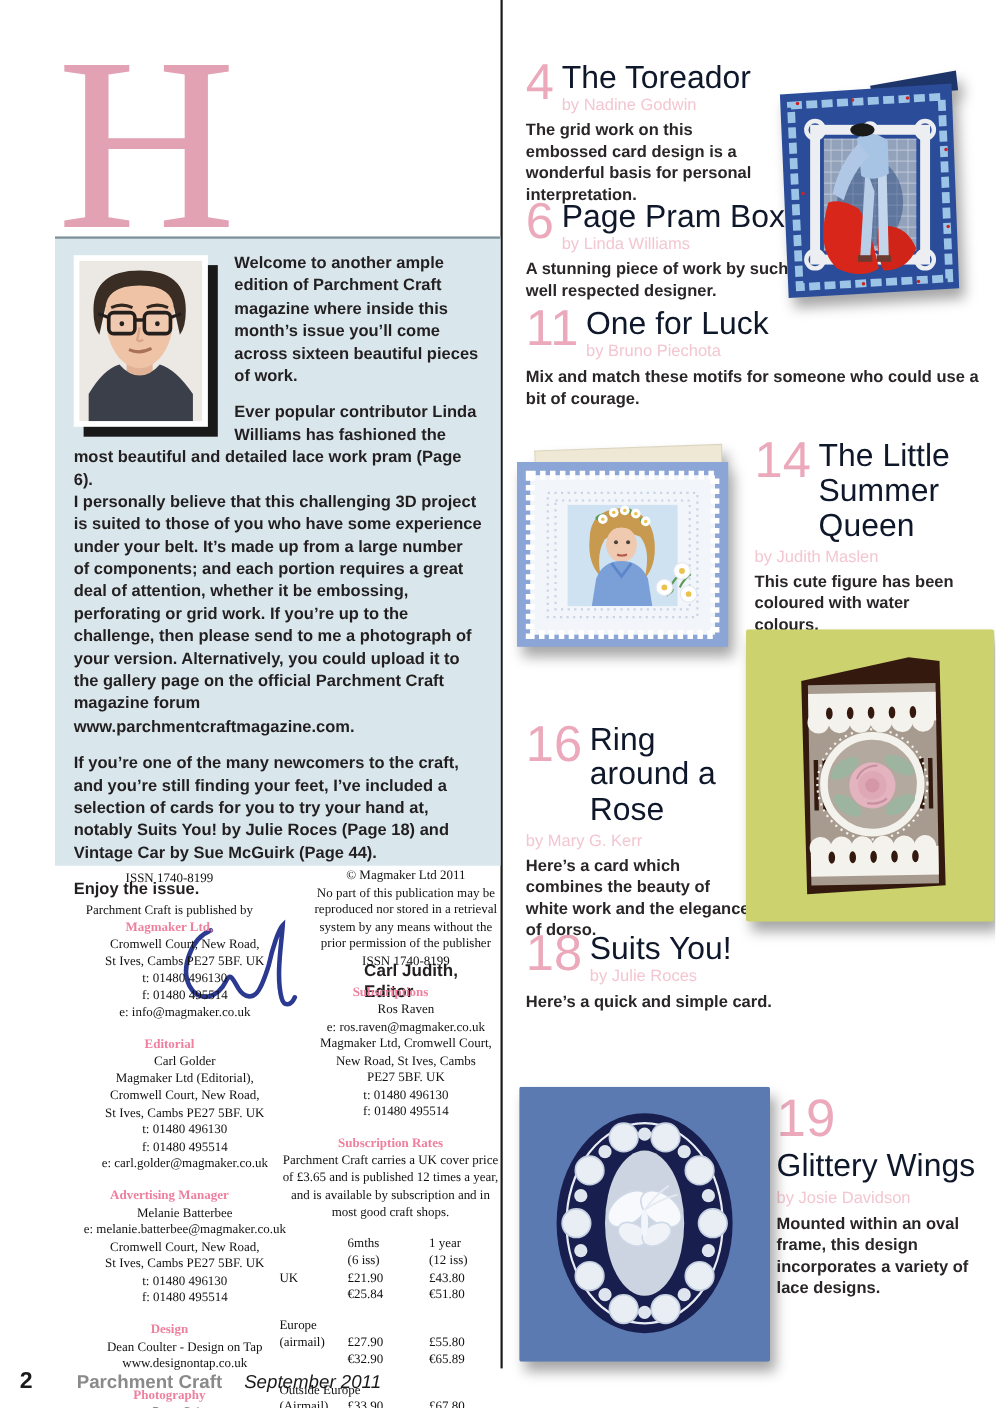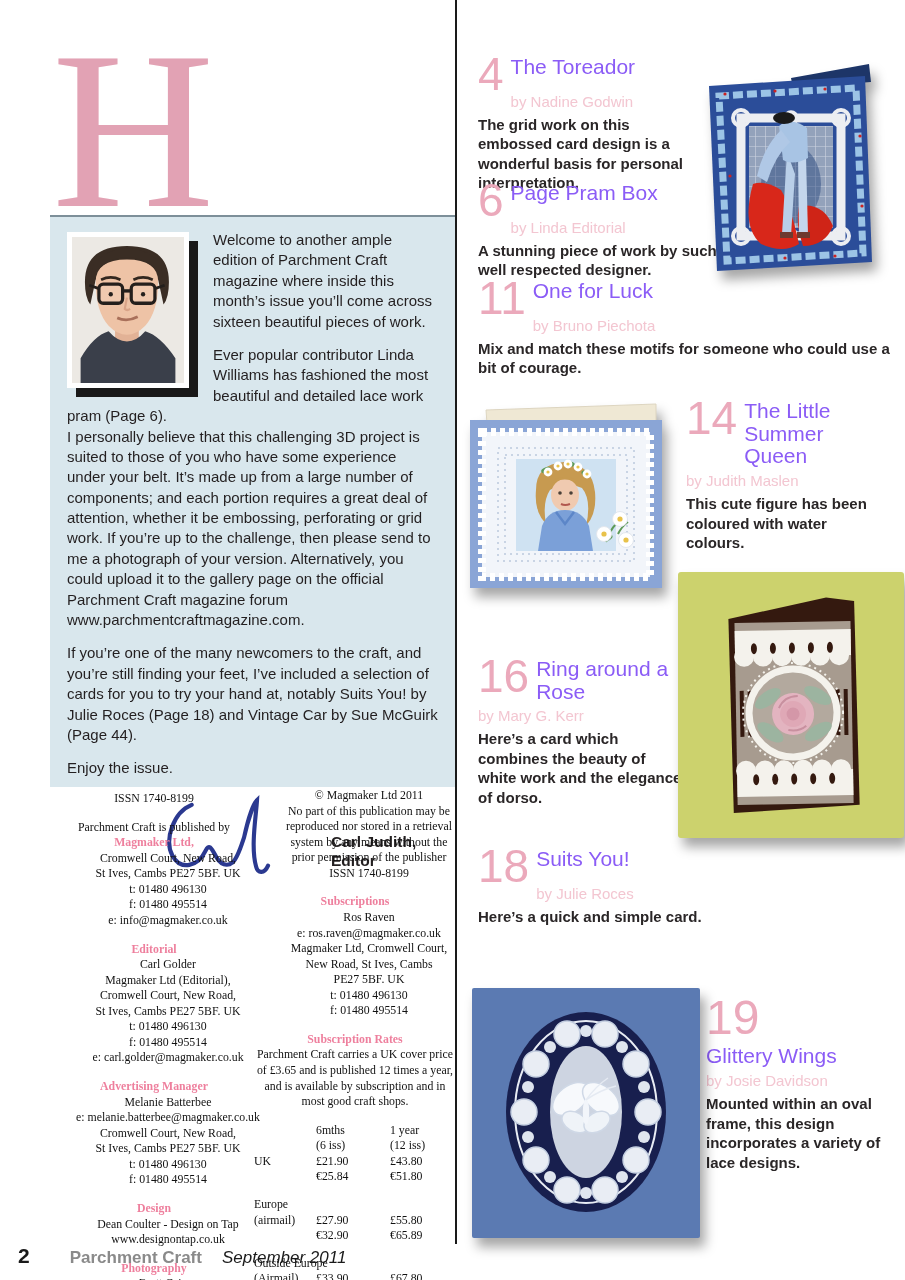--- a/index.html
+++ b/index.html
@@ -12,21 +12,21 @@
   
   .masthead{position:absolute;left:52px;top:18px;display:flex;align-items:baseline;
             font-family:"Liberation Serif",serif;line-height:1;}
   .mh-h{font-size:225px;color:#e2a2b4;}
   .mh-ello{font-size:152px;color:#9b9b9b;letter-spacing:-2px;}
 
   
   .welcome-box{position:absolute;left:50px;top:215px;width:405px;height:572px;
                background:#d9e7ed;border-top:2px solid #7d8f99;box-sizing:border-box;
                padding:13px 17px 8px 17px;font-size:15px;line-height:1.36;}
-  .welcome-box p{margin:0 0 13px 0;white-space:pre-line;}
+  .welcome-box p{margin:0 0 13px 0;white-space:pre-line;font-weight:bold;}
   .photo-float{float:left;width:130px;height:164px;margin:2px 16px 4px 0;position:relative;}
   .photo-frame{position:absolute;left:0;top:0;width:112px;height:146px;background:#fff;
                padding:5px;box-shadow:9px 9px 0 #191919;}
   .photo-frame svg{width:100%;height:100%;display:block;}
   .sig-row{display:flex;margin:2px 0 0 92px;}
   .sig-row svg{width:150px;height:92px;}
   .sig-name{margin-left:22px;padding-top:40px;font-weight:bold;font-size:15.5px;line-height:1.25;}
 
   
   .pubcol{position:absolute;font-family:"Liberation Serif",serif;font-size:11.8px;
@@ -41,22 +41,22 @@
   .rates{margin:13px 0 0 2px;text-align:left;}
   .r{display:grid;grid-template-columns:62px 74px 70px;}
   .r.mt{margin-top:12px;}
   .r .wide{grid-column:1 / -1;}
 
   
   .toc{position:absolute;}
   .toc-head{display:flex;align-items:flex-start;}
   .toc-num{font-size:46px;line-height:.82;color:#eba9bb;margin-right:7px;}
   .toc-tb{display:flex;flex-direction:column;}
-  .toc-title{font-size:21px;line-height:1.08;color:#8b5cf6;}
-  .toc-by{font-size:15px;color:#f3c6d1;margin-top:14px;}
+  .toc-title{font-size:29px;line-height:1.08;color:#0f172a;}
+  .toc-by{font-size:15px;color:#f3c6d1;margin-top:0;}
   .toc-by.flush{margin:4px 0 0 0;}
   .toc-desc{font-size:15px;font-weight:bold;color:#2a2627;line-height:1.3;margin:5px 0 0 0;}
   .toc.stacked .toc-num{margin:0 0 8px 0;font-size:48px;}
   .toc.stacked .toc-title{margin-top:6px;}
 
   
   .card-figure{position:absolute;filter:drop-shadow(5px 9px 6px rgba(0,0,0,.35));}
   .card-figure svg{display:block;width:100%;height:100%;}
 
   
@@ -232,21 +232,21 @@
       </span>
     </div>
     <p class="toc-desc">The grid work on this embossed card design is a wonderful basis for personal interpretation.</p>
   </article>
 
   <article class="toc" style="left:478px;top:182px;width:252px;">
     <div class="toc-head">
       <span class="toc-num">6</span>
       <span class="toc-tb">
         <span class="toc-title">Page Pram Box</span>
-        <span class="toc-by">by Linda Editorial</span>
+        <span class="toc-by">by Linda Williams</span>
       </span>
     </div>
     <p class="toc-desc">A stunning piece of work by such a well respected designer.</p>
   </article>
 
   <article class="toc" style="left:478px;top:280px;width:412px;">
     <div class="toc-head">
       <span class="toc-num">11</span>
       <span class="toc-tb">
         <span class="toc-title">One for Luck</span>

